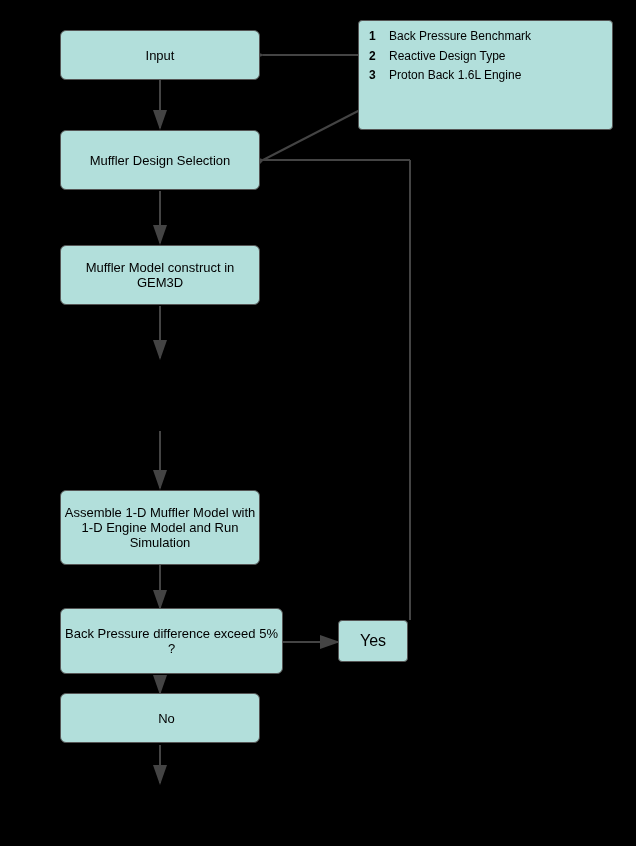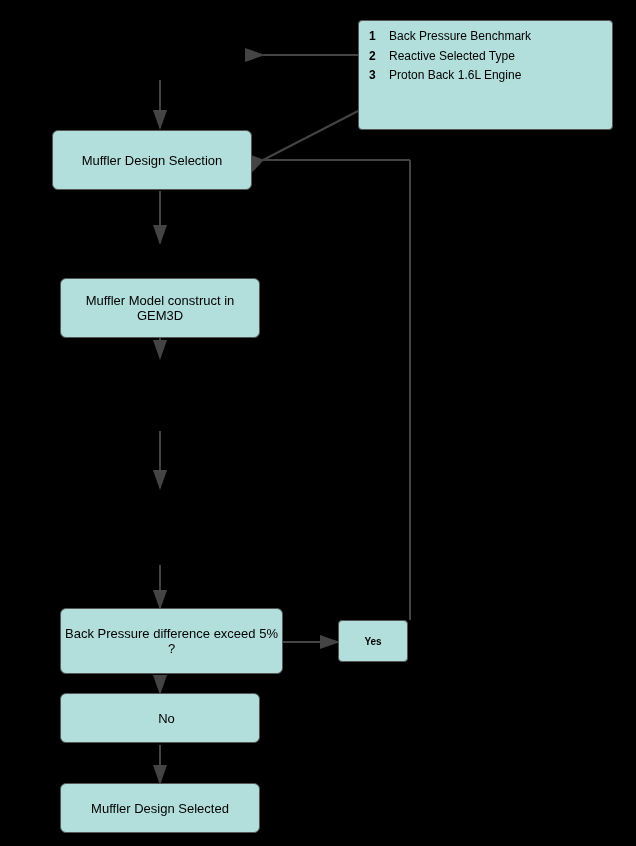--- a/index.html
+++ b/index.html
@@ -70,22 +70,22 @@
 
     
     .yes-box {
       position: absolute;
       background: #b2dfdb;
       border: 1.5px solid #555;
       border-radius: 4px;
       display: flex;
       align-items: center;
       justify-content: center;
-      font-size: 10px;
-      font-weight: bold;
+      font-size: 16px;
+      font-weight: normal;
       color: #000;
     }
   </style>
 </head>
 <body>
 
 <div class="diagram-container">
 
   <svg class="arrows-svg">
 
@@ -116,55 +116,58 @@
 
     <line x1="350" y1="45" x2="253" y2="45" stroke="#444" stroke-width="2" marker-end="url(#arrowhead-left)"></line>
 
     <line x1="350" y1="100" x2="253" y2="150" stroke="#444" stroke-width="2" marker-end="url(#arrowhead-left)"></line>
 
     <line x1="150" y1="665" x2="150" y2="683" stroke="#444" stroke-width="2" marker-end="url(#arrowhead)"></line>
 
     <line x1="150" y1="735" x2="150" y2="773" stroke="#444" stroke-width="2" marker-end="url(#arrowhead)"></line>
   </svg>
 
+  <div class="flow-box" style="left:50px; top:20px; width:200px; height:50px;">
+    <span>Input</span>
+  </div>
 
-  <div class="flow-box" style="left:42px; top:120px; width:200px; height:60px;">
+  <div class="flow-box" style="left:50px; top:120px; width:200px; height:60px;">
     <span>Muffler Design Selection</span>
   </div>
 
-  <div class="flow-box" style="left:50px; top:235px; width:200px; height:60px;margin-top:33px;">
+  <div class="flow-box" style="left:50px; top:235px; width:200px; height:60px;">
     <span>Muffler Model construct in GEM3D</span>
   </div>
 
 
+  <div class="flow-box" style="left:50px; top:480px; width:200px; height:75px;">
+    <span>Assemble 1-D Muffler Model with 1-D Engine Model and Run Simulation</span>
+  </div>
 
   <div class="flow-box" style="left:50px; top:598px; width:223px; height:66px; border-radius:6px;">
     <span>Back Pressure difference exceed 5% ?</span>
   </div>
 
   <div class="yes-box" style="left:328px; top:610px; width:70px; height:42px;">
     <span>Yes</span>
   </div>
 
   <div class="flow-box" style="left:50px; top:683px; width:200px; height:50px;padding-left:13px;">
     <span>No</span>
   </div>
 
-  <div class="flow-box" style="left:50px; top:773px; width:200px; height:50px;">
-    <span>Muffler Design Selected</span>
-  </div>
 
   <div class="info-box" style="left:348px; top:10px; width:255px; min-height:110px;">
     <div class="item">
       <span class="num">1</span>
       <span class="label">Back Pressure Benchmark</span>
     </div>
     <div class="item">
       <span class="num">2</span>
-      <span class="label">Reactive Selected Type</span>
+      <span class="label">Reactive Design Type</span>
     </div>
     <div class="item">
       <span class="num">3</span>
       <span class="label">Proton  Back  1.6L  Engine</span>
     </div>
   </div>
 
 </div>
 
 </body></html>

